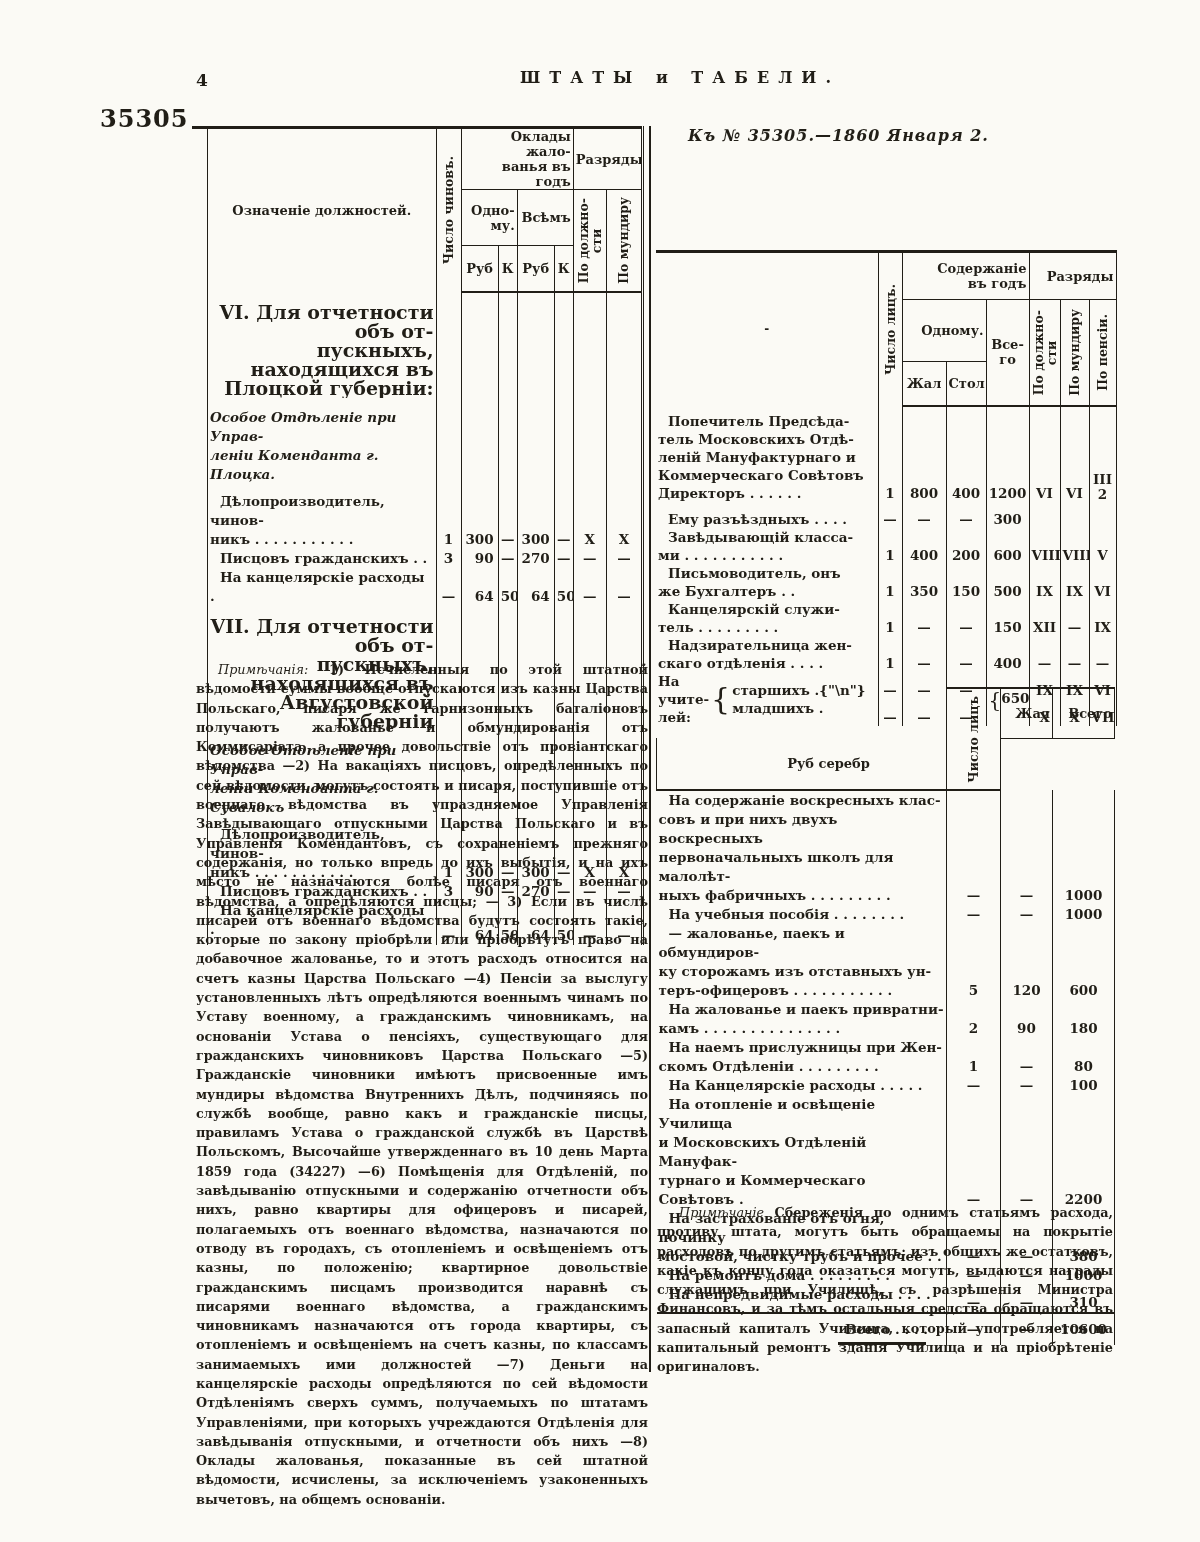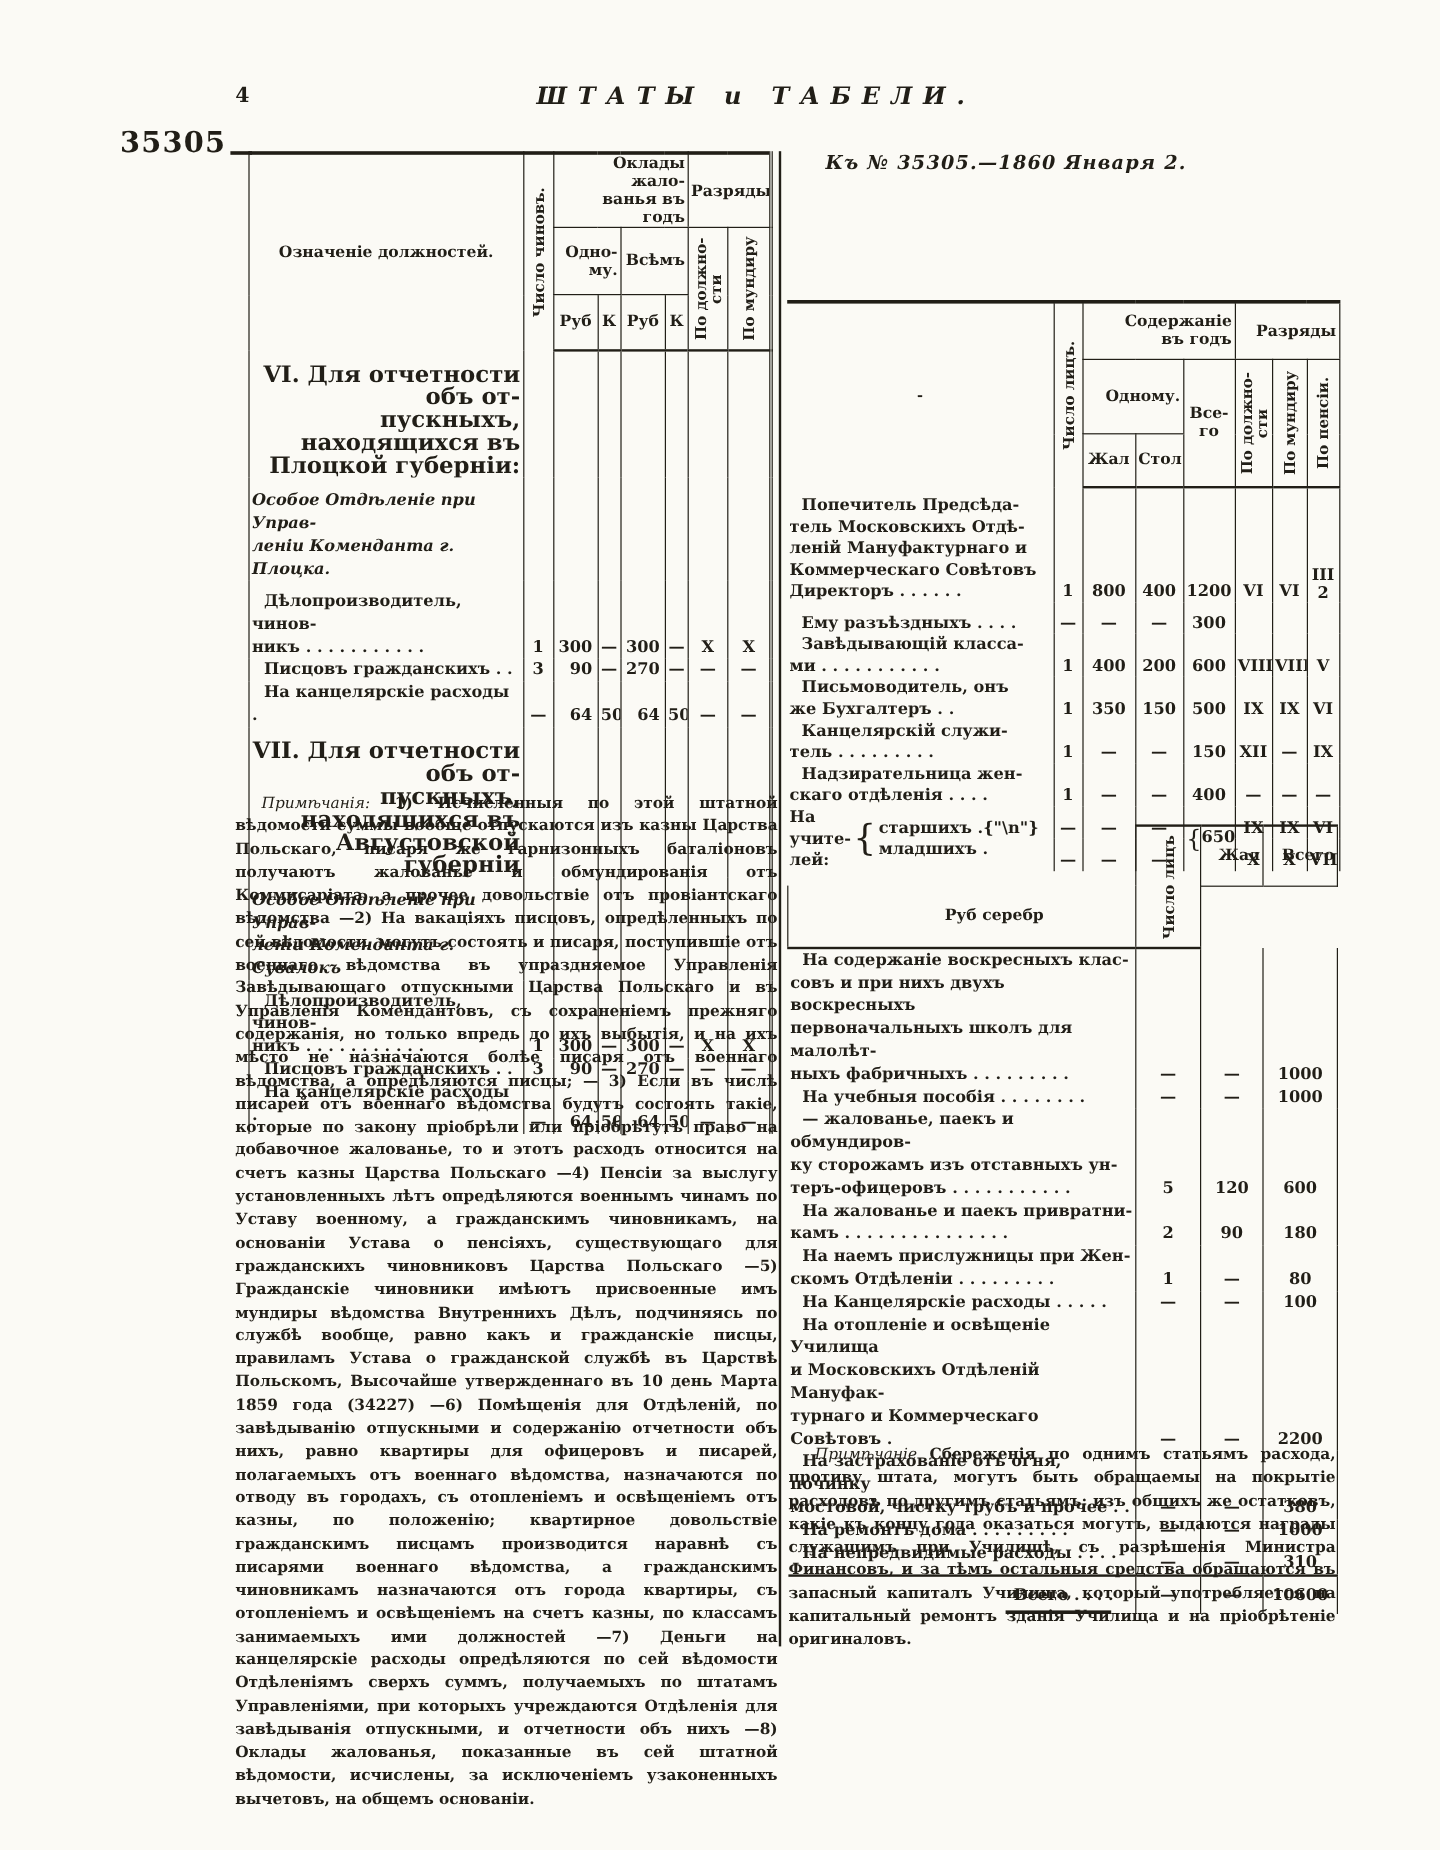--- a/index.html
+++ b/index.html
@@ -6,22 +6,22 @@
   .page {
     position:relative; width:1200px; height:1542px; margin:0 auto;
     background:#fbfaf5; color:#211e17; overflow:hidden;
     font-family:"DejaVu Serif", serif; font-weight:700;
   }
   .abs { position:absolute; }
   .ink { background:#211e17; }
 
   
   .pagenum { left:196px; top:70px; font-size:17px; }
-  .masthead { left:420px; top:68px; width:420px; text-align:center;
-    font-size:20px; letter-spacing:9px;font-style:italic; }
+  .masthead { left:420px; top:68px; width:420px; text-align:right;
+    font-size:16px; letter-spacing:9px; }
   .docnum { left:100px; top:104px; font-size:24px; letter-spacing:1px; }
   .rule-ext { left:192px; top:126px; width:18px; height:3px; }
   .divider { left:649px; top:126px; width:2px; height:1246px; }
 
   
   table { border-collapse:collapse; table-layout:fixed; }
   th,td { padding:0 2px; font-weight:700; vertical-align:bottom;
     font-size:13.5px; line-height:19px; overflow:hidden; }
   th { vertical-align:middle; text-align:center; font-size:13px; line-height:15px; }
   .pre { white-space:pre-line; }

